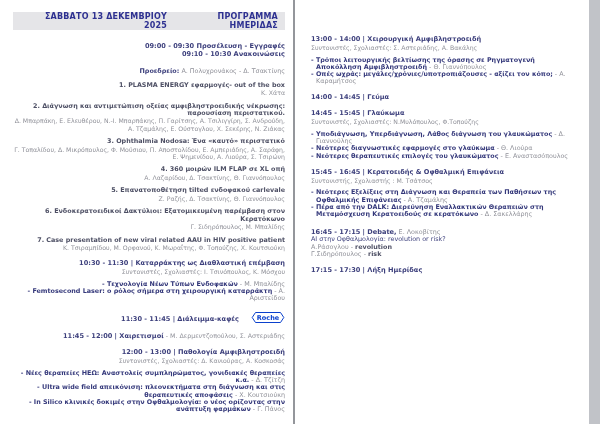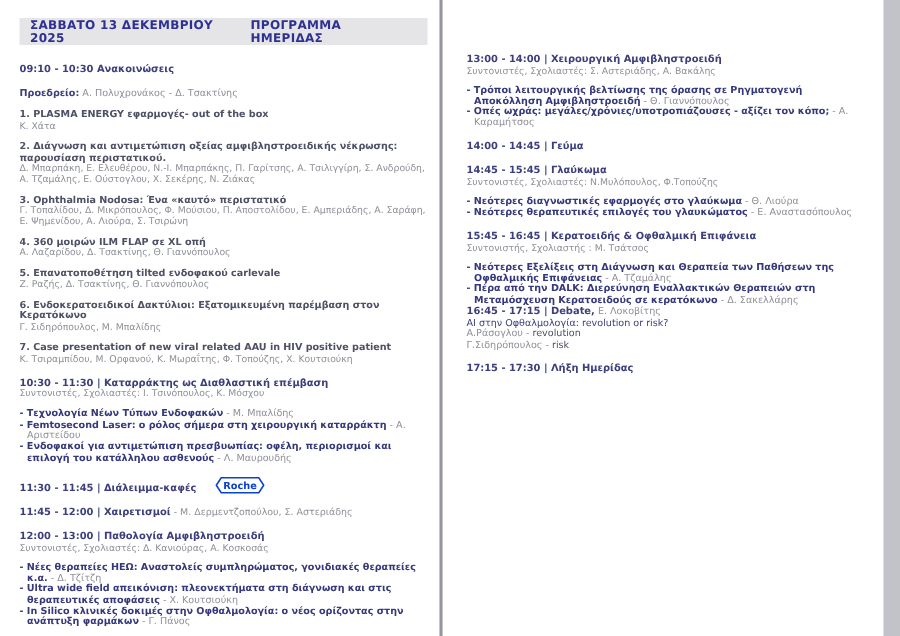--- a/index.html
+++ b/index.html
@@ -2,21 +2,21 @@
 <html><head>
 <meta charset="utf-8">
 <style>
   html,body{margin:0;padding:0;}
   body{
     width:600px;height:424px;position:relative;background:#f3f3f4;
     font-family:"DejaVu Sans","Liberation Sans",sans-serif;
     color:#4e5065;overflow:hidden;
   }
   .page{position:absolute;top:0;bottom:0;background:#ffffff;}
-  #page-left{left:0;width:293px;padding:12px 8px 0 13px;box-sizing:border-box;}
+  #page-left{left:0;width:293px;padding:12px 8px 0 13px;box-sizing:border-box;text-align:right;}
   #page-right{left:295px;width:294px;padding:36px 10px 0 16px;box-sizing:border-box;}
   .divider{position:absolute;left:293px;width:2px;top:0;bottom:0;background:#94969b;}
   .edge-strip{position:absolute;left:589px;right:0;top:0;bottom:0;background:#c1c3c8;}
 
   
   .hbar{height:18px;background:#e5e5e8;display:flex;align-items:center;
         justify-content:space-between;padding:0 7px;margin:0 0 10px 0;}
   .hbar .hd{font-size:8px;font-weight:bold;color:#2e3191;letter-spacing:.2px;}
 
   
@@ -44,40 +44,44 @@
 
   
   .row{margin-top:8px;font-size:6.6px;line-height:7.6px;}
   .row .h{font-weight:bold;color:#3c3f7c;}
   .row .sp{color:#8f9098;font-size:6.3px;}
   .row .sp::before{content:" - ";}
 
   .roche{margin-left:10px;vertical-align:-3px;}
 
   
-  .debate{margin-top:0;font-size:6.4px;line-height:7.5px;}
+  .debate{margin-top:10px;font-size:6.4px;line-height:7.5px;}
   .debate .h{font-weight:bold;color:#3c3f7c;font-size:6.6px;}
   .debate .mod{color:#8f9098;}
   .debate .topic{font-weight:normal;color:#3c3f7c;}
   .side .nm{color:#8f9098;}
-  .side .pos{font-weight:normal;color:#4e5065;}
+  .side .pos{font-weight:bold;color:#4e5065;}
   .side .pos::before{content:" - ";font-weight:normal;color:#8f9098;}
 </style>
 </head>
 <body>
 
 <div class="page" id="page-left">
 
   <div class="hbar">
     <span class="hd">ΣΑΒΒΑΤΟ 13 ΔΕΚΕΜΒΡΙΟΥ 2025</span>
     <span class="hd">ΠΡΟΓΡΑΜΜΑ ΗΜΕΡΙΔΑΣ</span>
   </div>
 
   <div style="margin-top:12px;">
     <div class="open-line">
+      <span class="tm">09:00 - 09:30</span>
+      <span>Προσέλευση - Εγγραφές</span>
+    </div>
+    <div class="open-line">
       <span class="tm">09:10 - 10:30</span>
       <span>Ανακοινώσεις</span>
     </div>
   </div>
 
   <div class="presidium">
     <span class="pl">Προεδρείο:</span>
     <span class="pn">Α. Πολυχρονάκος - Δ. Τσακτίνης</span>
   </div>
 
@@ -109,21 +113,20 @@
     <div class="pt">7. Case presentation of new viral related AAU in HIV positive patient</div>
     <div class="pa">Κ. Τσιραμπίδου, Μ. Ορφανού, Κ. Μωραΐτης, Φ. Τοπούζης, Χ. Κουτσιούκη</div>
   </div>
 
   <div class="sess">
     <div class="sess-h">10:30 - 11:30 | Καταρράκτης ως Διαθλαστική επέμβαση</div>
     <div class="mods">Συντονιστές, Σχολιαστές: Ι. Τσινόπουλος, Κ. Μόσχου</div>
     <div class="talks">
       <div class="talk"><span class="tt">Τεχνολογία Νέων Τύπων Ενδοφακών</span><span class="sp">Μ. Μπαλίδης</span></div>
       <div class="talk"><span class="tt">Femtosecond Laser: ο ρόλος σήμερα στη χειρουργική καταρράκτη</span><span class="sp">Α. Αριστείδου</span></div>
-      <div class="talk"><span class="tt">Ενδοφακοί για αντιμετώπιση πρεσβυωπίας: οφέλη, περιορισμοί και επιλογή του κατάλληλου ασθενούς</span><span class="sp">Λ. Μαυρουδής</span></div>
     </div>
   </div>
 
   <div class="row">
     <span class="h">11:30 - 11:45 | Διάλειμμα-καφές</span>
     <svg class="roche" width="34" height="13" viewBox="0 0 34 13">
       <path d="M4.5 1.5 H29.5 L32.8 6.5 L29.5 11.5 H4.5 L1.2 6.5 Z" fill="none" stroke="#0b41cd" stroke-width="1" stroke-linejoin="round"></path>
       <text x="17" y="9" text-anchor="middle" font-size="6.5" font-weight="bold" fill="#0b41cd" font-family="DejaVu Sans, sans-serif">Roche</text>
     </svg>
   </div>
@@ -156,20 +159,21 @@
   </div>
 
   <div class="row">
     <span class="h">14:00 - 14:45 | Γεύμα</span>
   </div>
 
   <div class="sess">
     <div class="sess-h">14:45 - 15:45 | Γλαύκωμα</div>
     <div class="mods">Συντονιστές, Σχολιαστές: Ν.Μυλόπουλος, Φ.Τοπούζης</div>
     <div class="talks">
+      <div class="talk"><span class="tt">Υποδιάγνωση, Υπερδιάγνωση, Λάθος διάγνωση του γλαυκώματος</span><span class="sp">Δ. Γιαννούλης</span></div>
       <div class="talk"><span class="tt">Νεότερες διαγνωστικές εφαρμογές στο γλαύκωμα</span><span class="sp">Θ. Λιούρα</span></div>
       <div class="talk"><span class="tt">Νεότερες θεραπευτικές επιλογές του γλαυκώματος</span><span class="sp">Ε. Αναστασόπουλος</span></div>
     </div>
   </div>
 
   <div class="sess">
     <div class="sess-h">15:45 - 16:45 | Κερατοειδής &amp; Οφθαλμική Επιφάνεια</div>
     <div class="mods">Συντονιστής, Σχολιαστής : Μ. Τσάτσος</div>
     <div class="talks">
       <div class="talk"><span class="tt">Νεότερες Εξελίξεις στη Διάγνωση και Θεραπεία των Παθήσεων της Οφθαλμικής Επιφάνειας</span><span class="sp">Α. Τζαμάλης</span></div>

